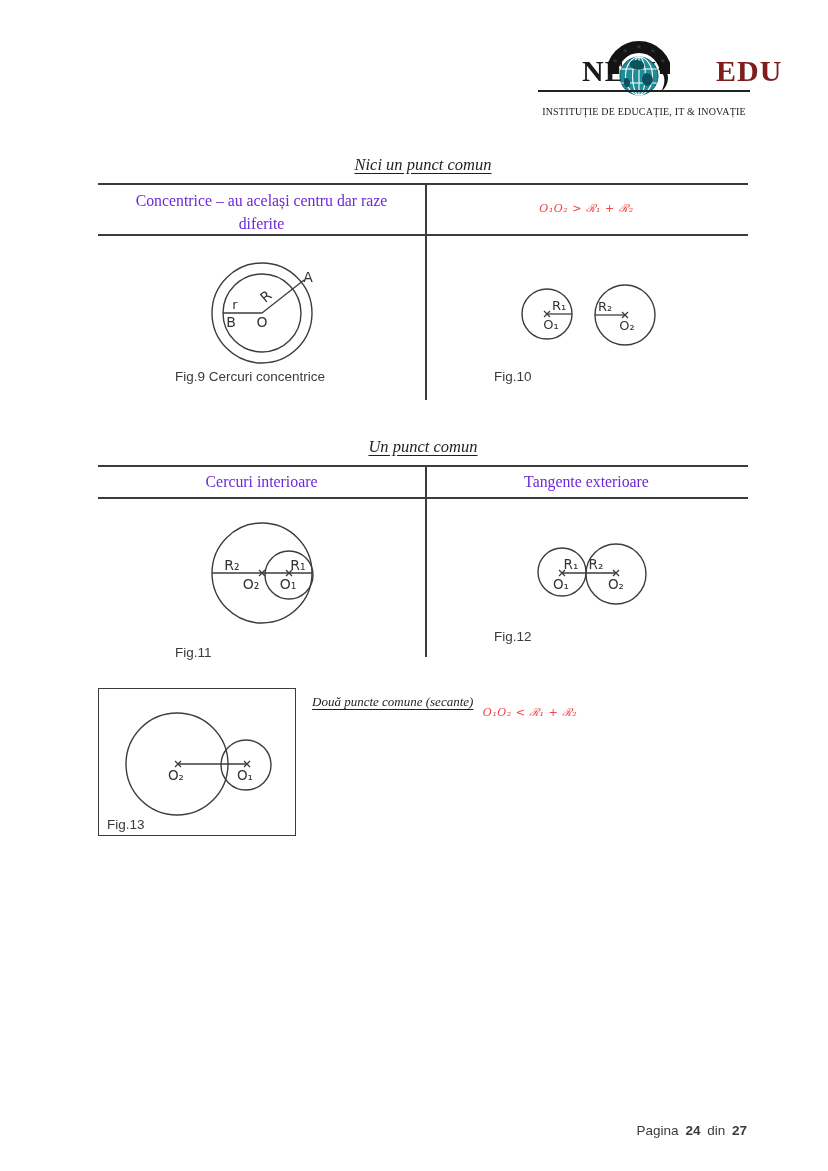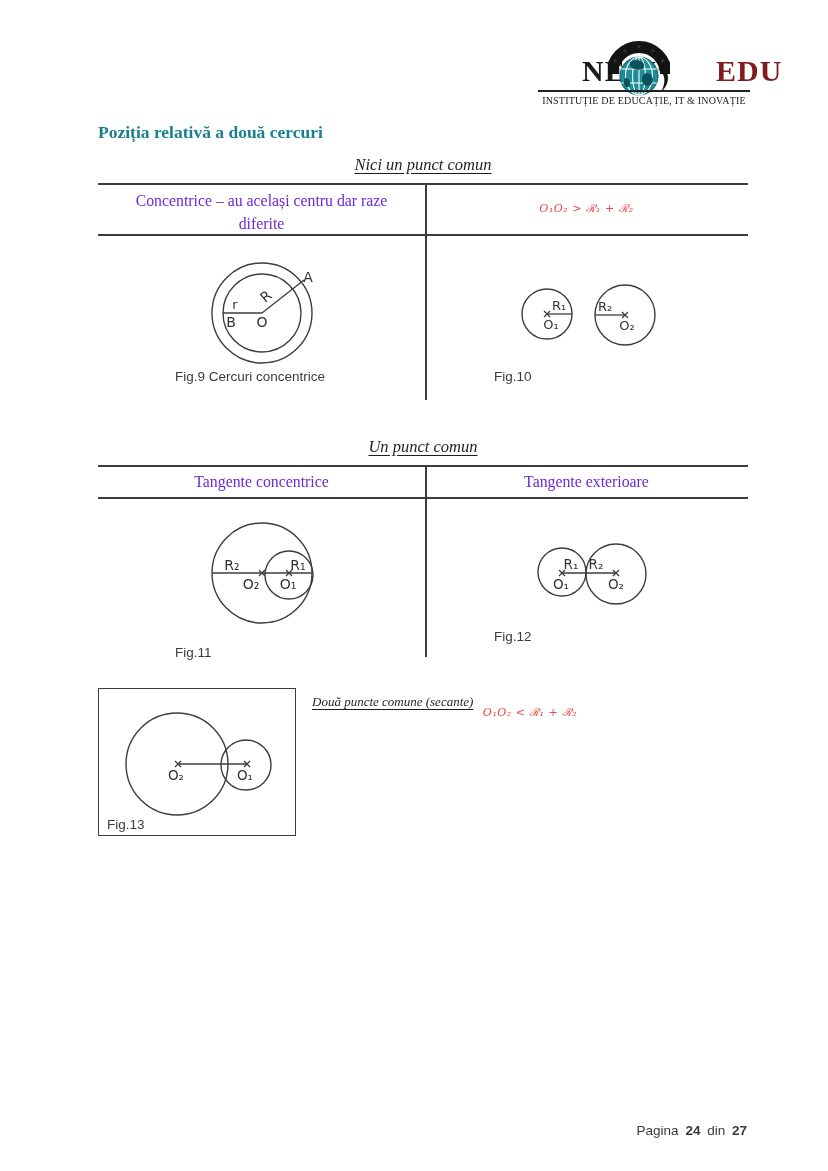--- a/index.html
+++ b/index.html
@@ -9,21 +9,21 @@
   }
   .abs{position:absolute;}
   
   .logo{position:absolute;left:538px;top:26px;width:212px;height:82px;}
   .brand{position:absolute;top:30px;font-family:"Liberation Serif","DejaVu Serif",serif;
          font-weight:700;font-size:30px;letter-spacing:1px;line-height:30px;margin-left:44px;}
   .brand-new{left:0;color:#1b1b1b;}
   .brand-edu{left:134px;color:#7f1d1d;}
   .emblem{position:absolute;left:70px;top:0;}
   .tagline{position:absolute;left:0;top:64px;width:212px;border-top:2px solid #222;
-           padding-top:3px;font-size:10px;letter-spacing:0.2px;color:#222;
+           padding-top:14px;font-size:10px;letter-spacing:0.2px;color:#222;
            white-space:nowrap;text-align:center;}
   
   .page-title{position:absolute;left:98px;top:121px;font-size:17.5px;font-weight:700;
               color:#17818e;line-height:22px;}
   .sec-heading{position:absolute;left:98px;width:650px;text-align:center;
                font-style:italic;font-size:16.5px;color:#1f1f1f;line-height:22px;}
   .sec-heading span, .sec-heading-inline span{text-decoration:underline;text-underline-offset:3px;}
   .sec-heading-inline{position:absolute;font-style:italic;font-size:13px;color:#1f1f1f;line-height:22px;}
   .cellhead{position:absolute;text-align:center;font-size:15.8px;color:#6d28d9;line-height:23px;}
   .formula{position:absolute;text-align:center;font-style:italic;font-size:11px;
@@ -74,21 +74,20 @@
       <g fill="#0b525c">
         <path d="M22 36 q7 -4 12 0 q4 3 1 7 q-7 2 -11 -1 q-3 -3 -2 -6 Z"></path>
         <path d="M38 47 q7 1 7 7 q-1 6 -7 6 q-4 -2 -4 -7 q1 -5 4 -6 Z"></path>
         <path d="M17 52 q5 0 5 5 q0 5 -4 4 q-4 -4 -1 -9 Z"></path>
       </g>
     </svg>
     <span class="brand brand-edu">EDU</span>
     <div class="tagline">INSTITUȚIE DE EDUCAȚIE, IT &amp; INOVAȚIE</div>
   </div>
 
-  <div class="page-title">Poziția relativă a două cercuri</div>
 
   <div class="sec-heading" style="top:154px;">
     <span>Nici un punct comun</span>
   </div>
 
   <div class="hline" style="left:98px;top:183px;width:650px;"></div>
   <div class="vline" style="left:425px;top:183px;height:217px;"></div>
   <div class="hline" style="left:98px;top:234px;width:650px;"></div>
 
   <div class="cellhead" style="left:98px;top:189px;width:327px;">
@@ -131,21 +130,21 @@
   <div class="caption" style="left:494px;top:369px;">Fig.10</div>
 
   <div class="sec-heading" style="top:436px;">
     <span>Un punct comun</span>
   </div>
 
   <div class="hline" style="left:98px;top:465px;width:650px;"></div>
   <div class="vline" style="left:425px;top:465px;height:192px;"></div>
   <div class="hline" style="left:98px;top:497px;width:650px;"></div>
 
-  <div class="cellhead" style="left:98px;top:470px;width:327px;line-height:24px;">Tangente concentrice</div>
+  <div class="cellhead" style="left:98px;top:470px;width:327px;line-height:24px;">Cercuri interioare</div>
   <div class="cellhead" style="left:425px;top:470px;width:323px;line-height:24px;">Tangente exterioare</div>
 
   <svg class="abs" style="left:205px;top:518px;" width="125" height="112" viewBox="0 0 125 112">
     <circle class="shape" cx="57" cy="55" r="50"></circle>
     <circle class="shape" cx="84" cy="57" r="24"></circle>
     <line class="thin" x1="7" y1="55" x2="107" y2="55"></line>
     <g class="thin">
       <line x1="54" y1="52" x2="60" y2="58"></line>
         <line x1="54" y1="58" x2="60" y2="52"></line>
     </g>

